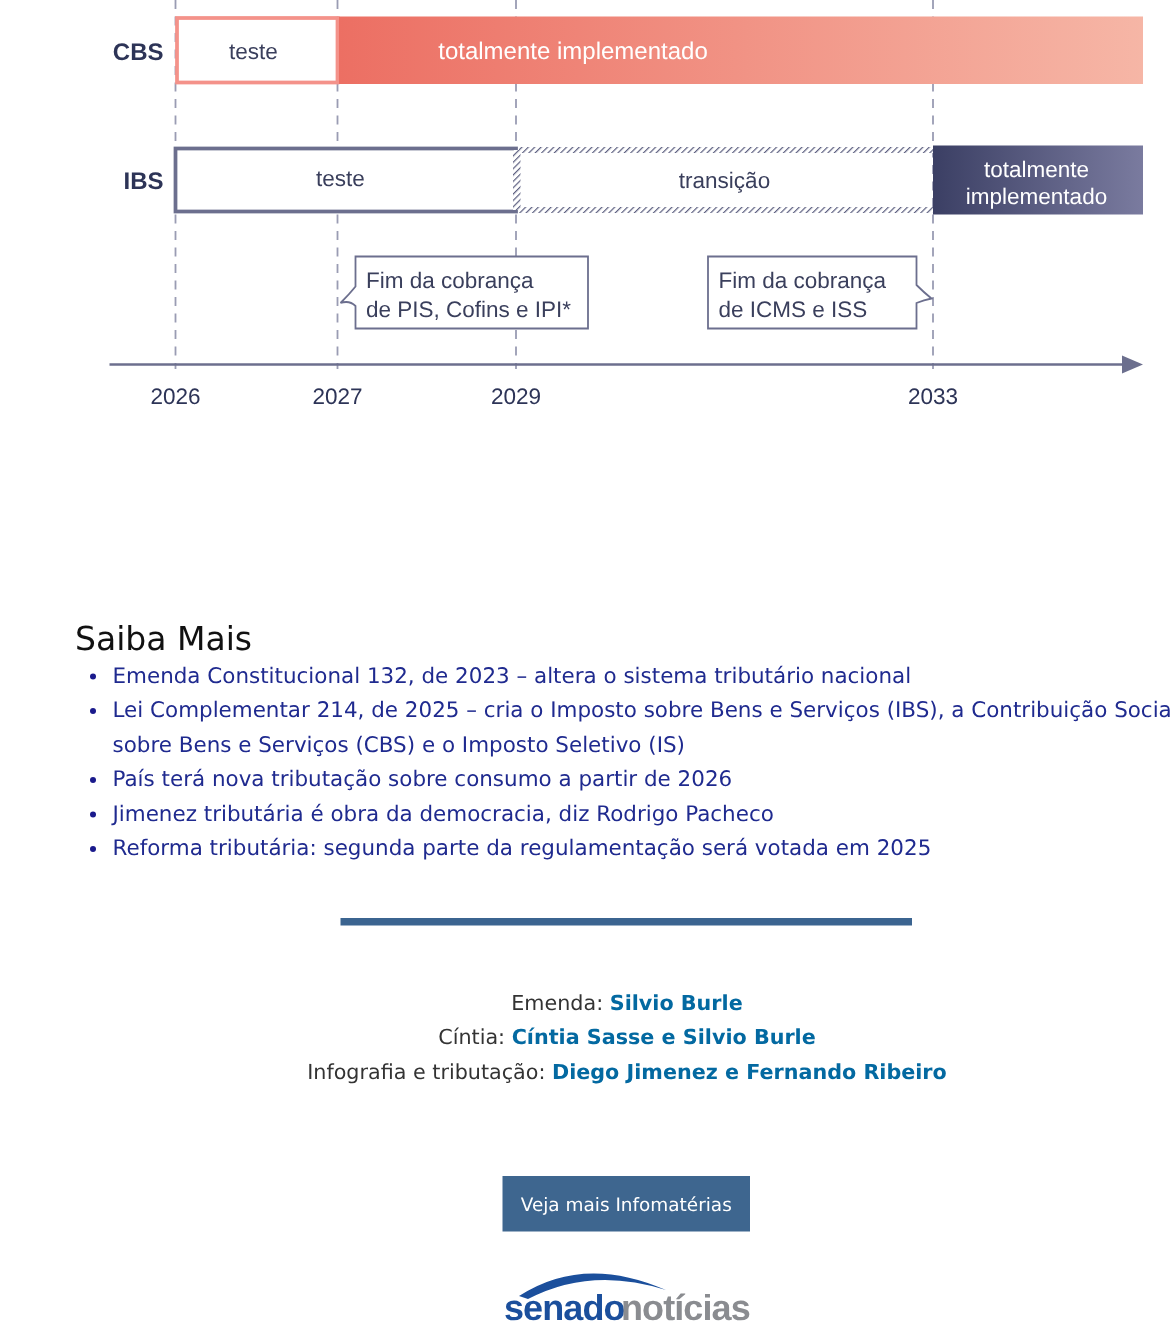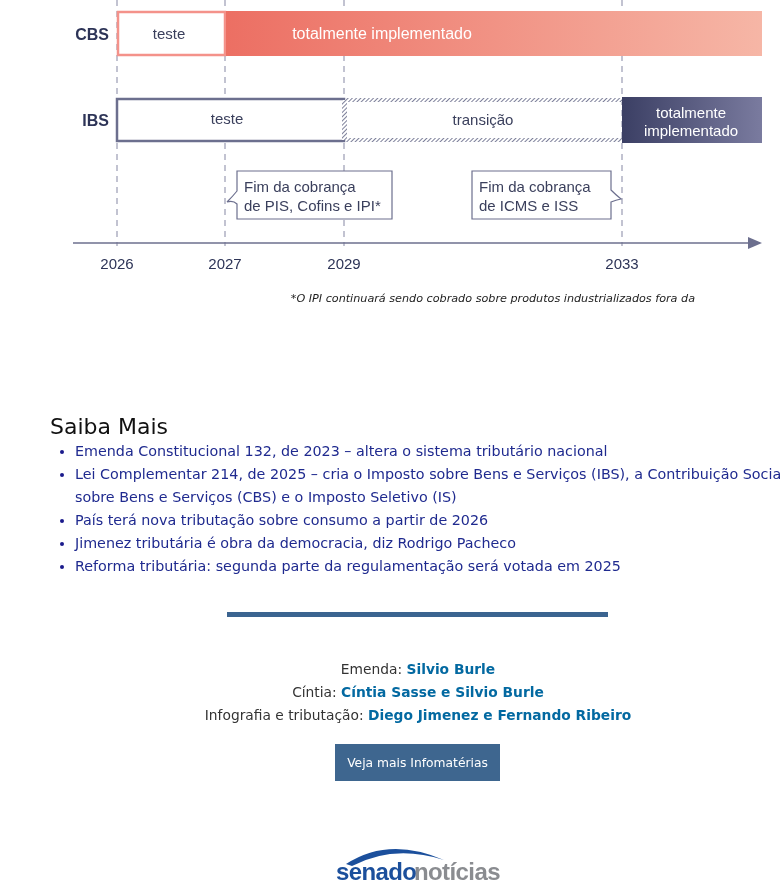--- a/index.html
+++ b/index.html
@@ -25,21 +25,21 @@
   .saiba-list a { color: #1f2a8f; text-decoration: none; cursor: pointer; }
 
   .divider { position: absolute; left: 227px; top: 612px; width: 381px; height: 5px;
              background: #3b6490; }
 
   .credits { position: absolute; left: 0; top: 658px; width: 836px; text-align: center;
              font-family: "DejaVu Sans", sans-serif; font-size: 13.8px; line-height: 23px;
              color: #333; }
   .credits b { color: #0369a1; font-weight: bold; }
 
-  .more-btn { position: absolute; left: 335px; top: 744px; width: 165px; height: 37px;
+  .more-btn { position: absolute; left: 335px; top: 784px; width: 165px; height: 37px;
               background: #3e668f; color: #fff; border: none;
               font-family: "DejaVu Sans", sans-serif; font-size: 12.3px;
               display: flex; align-items: center; justify-content: center; cursor: pointer; }
 
   .logo { position: absolute; left: 334px; top: 838px; width: 170px; height: 47px; }
 </style>
 </head>
 <body>
 
 <div id="timeline">
@@ -99,21 +99,20 @@
     <line x1="73" y1="243" x2="750" y2="243" stroke="#6c6f8e" stroke-width="1.6"></line>
     <polygon points="748,237 762,243 748,249" fill="#6c6f8e"></polygon>
 
     <text class="lbl" x="117" y="269" text-anchor="middle" font-size="15" fill="#2d3457">2026</text>
     <text class="lbl" x="225" y="269" text-anchor="middle" font-size="15" fill="#2d3457">2027</text>
     <text class="lbl" x="344" y="269" text-anchor="middle" font-size="15" fill="#2d3457">2029</text>
     <text class="lbl" x="622" y="269" text-anchor="middle" font-size="15" fill="#2d3457">2033</text>
   </svg>
 
   <div class="footnote">
-    <div>*O IPI continuará sendo cobrado sobre produtos industrializados fora da</div>
   </div>
 </div>
 
 <h2 class="saiba-title">Saiba Mais</h2>
 <ul class="saiba-list">
   <li><a>Emenda Constitucional 132, de 2023 – altera o sistema tributário nacional</a></li>
   <li><a>Lei Complementar 214, de 2025 – cria o Imposto sobre Bens e Serviços (IBS), a Contribuição Social sobre Bens e Serviços (CBS) e o Imposto Seletivo (IS)</a></li>
   <li><a>País terá nova tributação sobre consumo a partir de 2026</a></li>
   <li><a>Jimenez tributária é obra da democracia, diz Rodrigo Pacheco</a></li>
   <li><a>Reforma tributária: segunda parte da regulamentação será votada em 2025</a></li>

